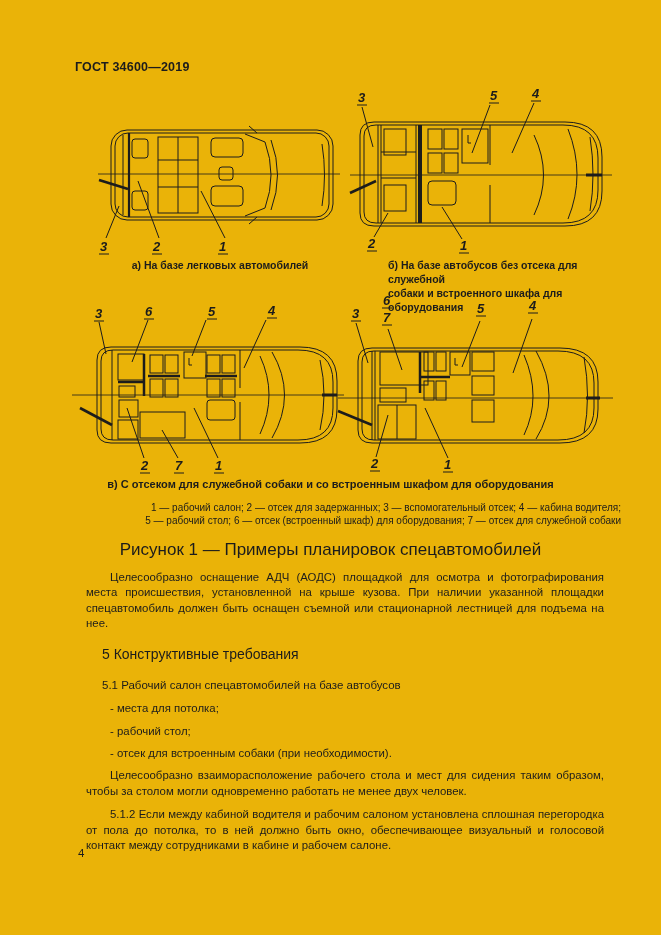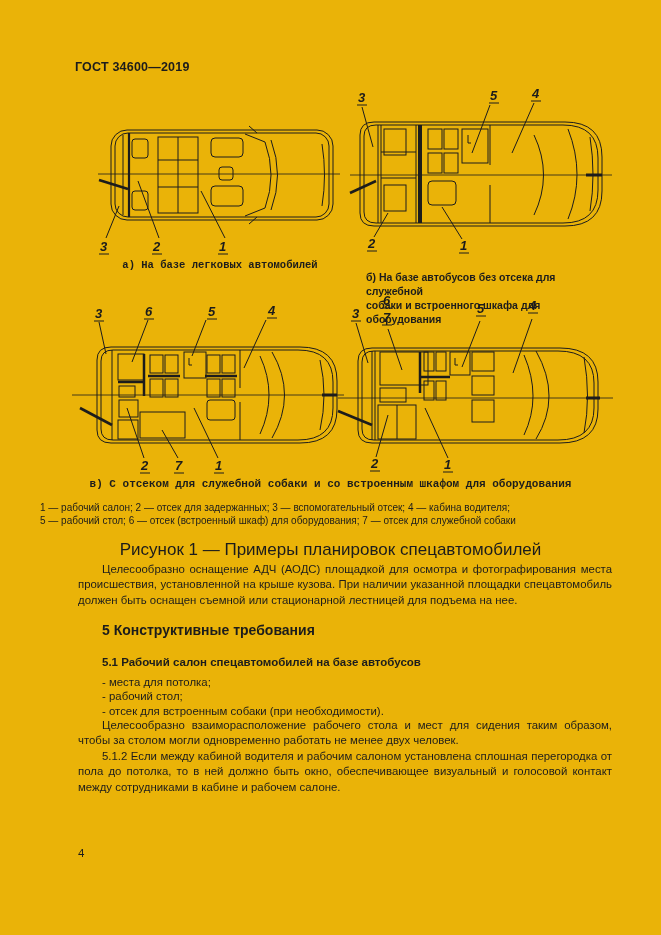--- a/index.html
+++ b/index.html
@@ -4,27 +4,27 @@
 <style>
   html,body { margin:0; padding:0; background:#ffffff; }
   .page {
     position:relative; width:661px; height:935px; background:#eab308;
     font-family:"Liberation Sans", sans-serif; color:#1c1c1c; overflow:hidden;
   }
   .gost-header { position:absolute; left:75px; top:60px; font-size:12.5px; font-weight:bold; letter-spacing:.2px; }
   svg.diagram { position:absolute; overflow:visible; }
   .co { font:italic 700 13px "Liberation Sans", sans-serif; fill:#1c1c1c; }
   .cap { position:absolute; font-size:10.5px; font-weight:bold; line-height:14px; }
-  .cap-center { text-align:center;font-family:Liberation Mono, monospace; }
-  .legend { position:absolute; left:40px; top:501px; width:581px; text-align:left; font-size:10px; line-height:13px; }
+  .cap-center { text-align:center; }
+  .legend { position:absolute; left:40px; top:501px; width:581px; text-align:right; font-size:10px; line-height:13px; }
   .fig-title { position:absolute; left:0; top:540px; width:661px; text-align:center; font-size:17px; }
   .body-text { position:absolute; left:78px; top:562px; width:534px; font-size:11.4px; line-height:15.4px; text-align:justify; }
-  .body-text p { margin:0; text-indent:24px; }
-  .h5 { font-size:14px; font-weight:bold; margin:15px 0 0 0; padding-left:24px; text-indent:0 !important; text-align:left; }
-  .h51 { font-size:11.5px; font-weight:bold; margin:16px 0 5px 0; padding-left:24px; text-indent:0 !important; text-align:left; }
+  .body-text p { margin:8px; text-indent:24px; }
+  .h5 { font-size:14px; font-weight:normal; margin:15px 0 0 0; padding-left:24px; text-indent:0 !important; text-align:left; }
+  .h51 { font-size:11.5px; font-weight:normal; margin:16px 0 5px 0; padding-left:24px; text-indent:0 !important; text-align:left; }
   .li { text-indent:0 !important; padding-left:24px; line-height:14.3px; text-align:left; }
   .page-number { position:absolute; left:78px; top:847px; font-size:11.5px; }
 </style>
 </head>
 <body>
 
 <div class="page">
 
   <div class="gost-header">ГОСТ 34600—2019</div>
 
@@ -219,21 +219,21 @@
     <text class="co" x="45" y="12">6</text>
     <text class="co" x="45" y="29">7</text>
     <text class="co" x="139" y="20">5</text>
     <text class="co" x="191" y="17">4</text>
     <text class="co" x="33" y="175">2</text>
     <text class="co" x="106" y="176">1</text>
   </svg>
 
   <div class="cap cap-center" style="left:95px; top:258px; width:250px;">а) На базе легковых автомобилей</div>
 
-  <div class="cap" style="left:366px; top:258px; width:245px;margin-top:12px;">
+  <div class="cap" style="left:388px; top:258px; width:245px;">
     <div>б) На базе автобусов без отсека для служебной</div>
     <div>собаки и встроенного шкафа для оборудования</div>
   </div>
 
   <div class="cap cap-center" style="left:0; top:477px; width:661px; font-size:11px;">в) С отсеком для служебной собаки и со встроенным шкафом для оборудования</div>
 
   <div class="legend">
     <div>1 — рабочий салон; 2 — отсек для задержанных; 3 — вспомогательный отсек; 4 — кабина водителя;</div>
     <div>5 — рабочий стол; 6 — отсек (встроенный шкаф) для оборудования; 7 — отсек для служебной собаки</div>
   </div>

